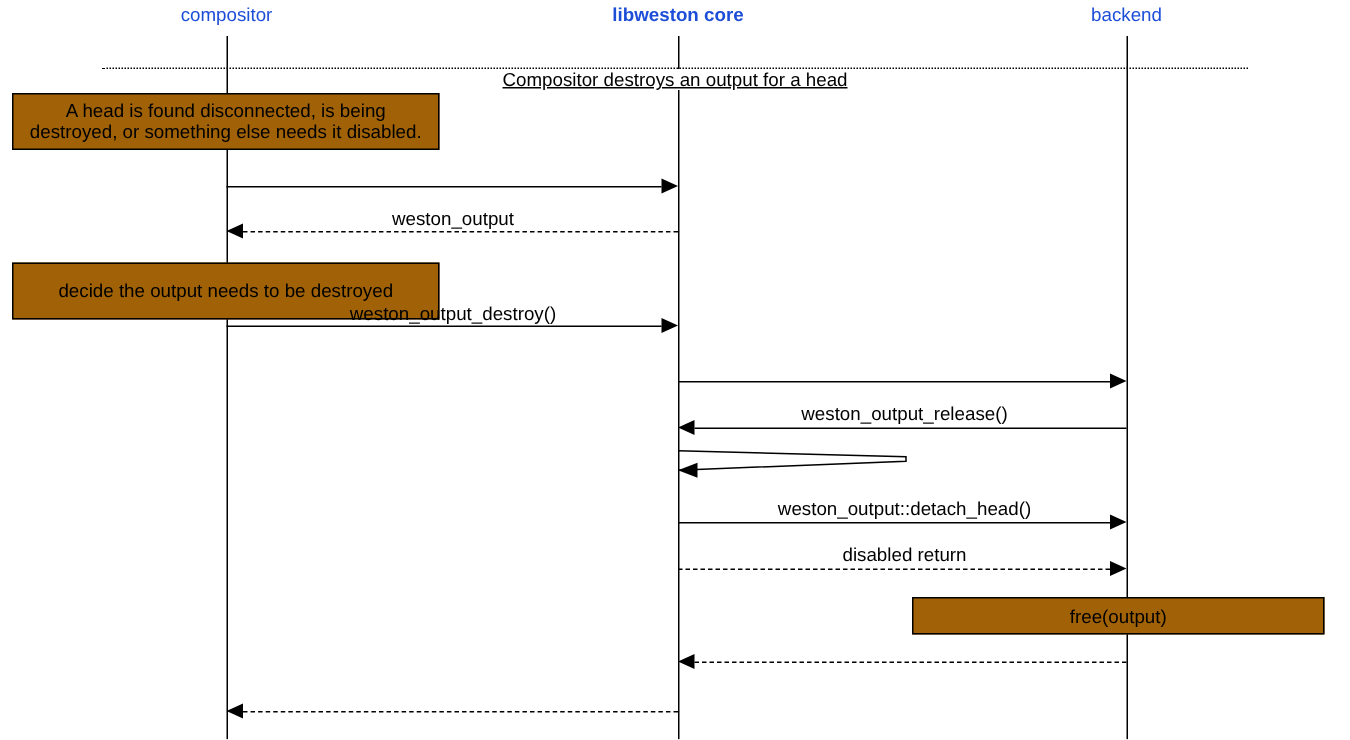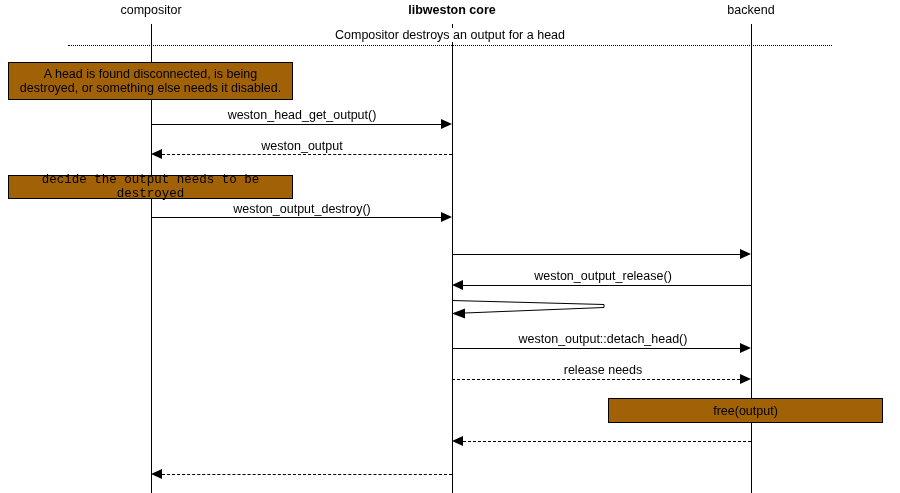--- a/index.html
+++ b/index.html
@@ -16,21 +16,21 @@
     color: #000000;
     overflow: hidden;
   }
   .lifeline-head {
     position: absolute;
     font-size: 12.5px;
     line-height: 15px;
     text-align: center;
     white-space: nowrap;
     transform: translateX(-50%);
-    color: #000000;
+    color: #1d4ed8;
   }
   .lifeline {
     position: absolute;
     width: 1px;
     background: #000000;
   }
   .divider-line {
     position: absolute;
     height: 0;
     border-top: 1px dotted #000000;
@@ -107,31 +107,30 @@
 
   <div class="lifeline-head" style="left:151px; top:3px;">compositor</div>
   <div class="lifeline-head" style="left:452px; top:3px;font-weight:bold;">libweston core</div>
   <div class="lifeline-head" style="left:751px; top:3px;">backend</div>
 
   <div class="lifeline" style="left:151px; top:24px; height:469px;"></div>
   <div class="lifeline" style="left:452px; top:24px; height:469px;"></div>
   <div class="lifeline" style="left:751px; top:24px; height:469px;"></div>
 
   <div class="divider-line" style="left:68px; top:45px; width:764px;"></div>
-  <div class="divider-label" style="left:450px; top:28px;">Compositor destroys an output for a head</div>
+  <div class="divider-label" style="left:450px; top:46px;text-decoration:underline;">Compositor destroys an output for a head</div>
 
   <div class="note-box" style="left:8px; top:62px; width:285px; height:38px;">A head is found disconnected, is being destroyed, or something else needs it disabled.</div>
 
-  <div class="note-box" style="left:8px; top:175px; width:285px; height:24px;font-family:Liberation Mono, monospace;">decide the output needs to be destroyed</div>
+  <div class="note-box" style="left:8px; top:175px; width:285px; height:38px;">decide the output needs to be destroyed</div>
 
   <div class="note-box" style="left:608px; top:398px; width:275px; height:25px;">free(output)</div>
 
   <div class="msg-line" style="left:151px; top:124px; width:290px;"></div>
   <div class="arrowhead right" style="left:441px; top:119px;"></div>
-  <div class="msg-label center" style="left:302px; top:108px;">weston_head_get_output()</div>
 
   <div class="msg-line dashed" style="left:162px; top:154px; width:290px;"></div>
   <div class="arrowhead left" style="left:151px; top:149px;"></div>
   <div class="msg-label center" style="left:302px; top:139px;">weston_output</div>
 
   <div class="msg-line" style="left:151px; top:217px; width:290px;"></div>
   <div class="arrowhead right" style="left:441px; top:212px;"></div>
   <div class="msg-label center" style="left:302px; top:202px;">weston_output_destroy()</div>
 
   <div class="msg-line" style="left:452px; top:254px; width:288px;"></div>
@@ -147,21 +146,21 @@
       <polygon points="0,15.5 13,10.5 13,20.5" fill="#000000"></polygon>
     </svg>
   </div>
 
   <div class="msg-line" style="left:452px; top:348px; width:288px;"></div>
   <div class="arrowhead right" style="left:740px; top:343px;"></div>
   <div class="msg-label center" style="left:603px; top:332px;">weston_output::detach_head()</div>
 
   <div class="msg-line dashed" style="left:452px; top:379px; width:288px;"></div>
   <div class="arrowhead right" style="left:740px; top:374px;"></div>
-  <div class="msg-label center" style="left:603px; top:363px;">release needs</div>
+  <div class="msg-label center" style="left:603px; top:363px;">disabled return</div>
 
   <div class="msg-line dashed" style="left:463px; top:441px; width:288px;"></div>
   <div class="arrowhead left" style="left:452px; top:436px;"></div>
 
   <div class="msg-line dashed" style="left:162px; top:474px; width:290px;"></div>
   <div class="arrowhead left" style="left:151px; top:469px;"></div>
 
 </div>
 
 </body></html>

